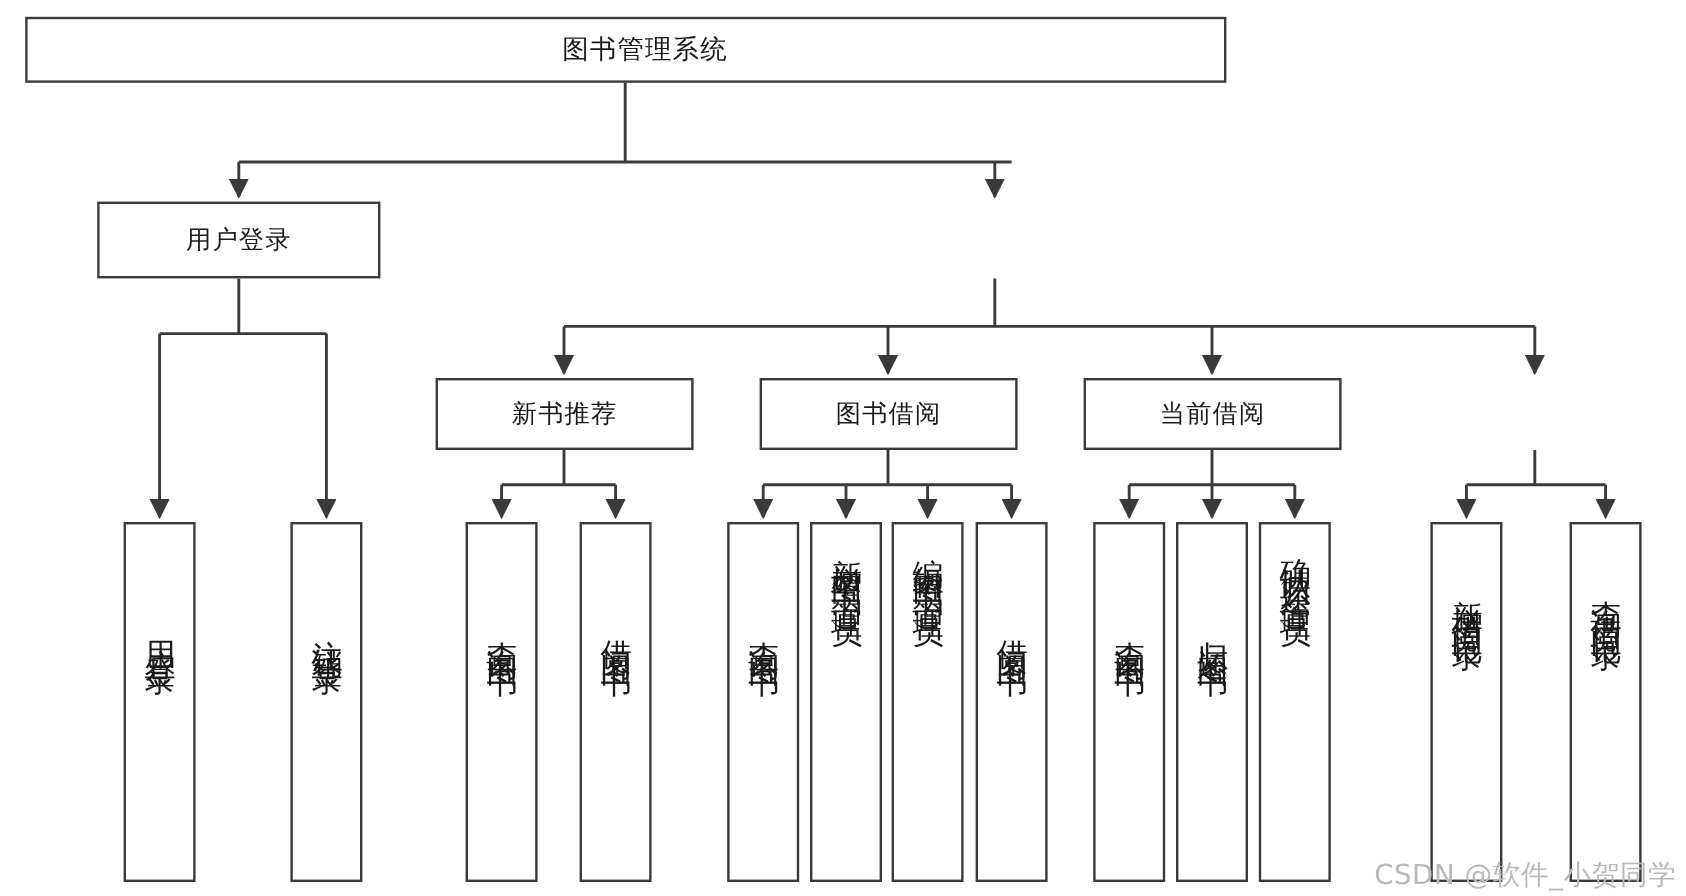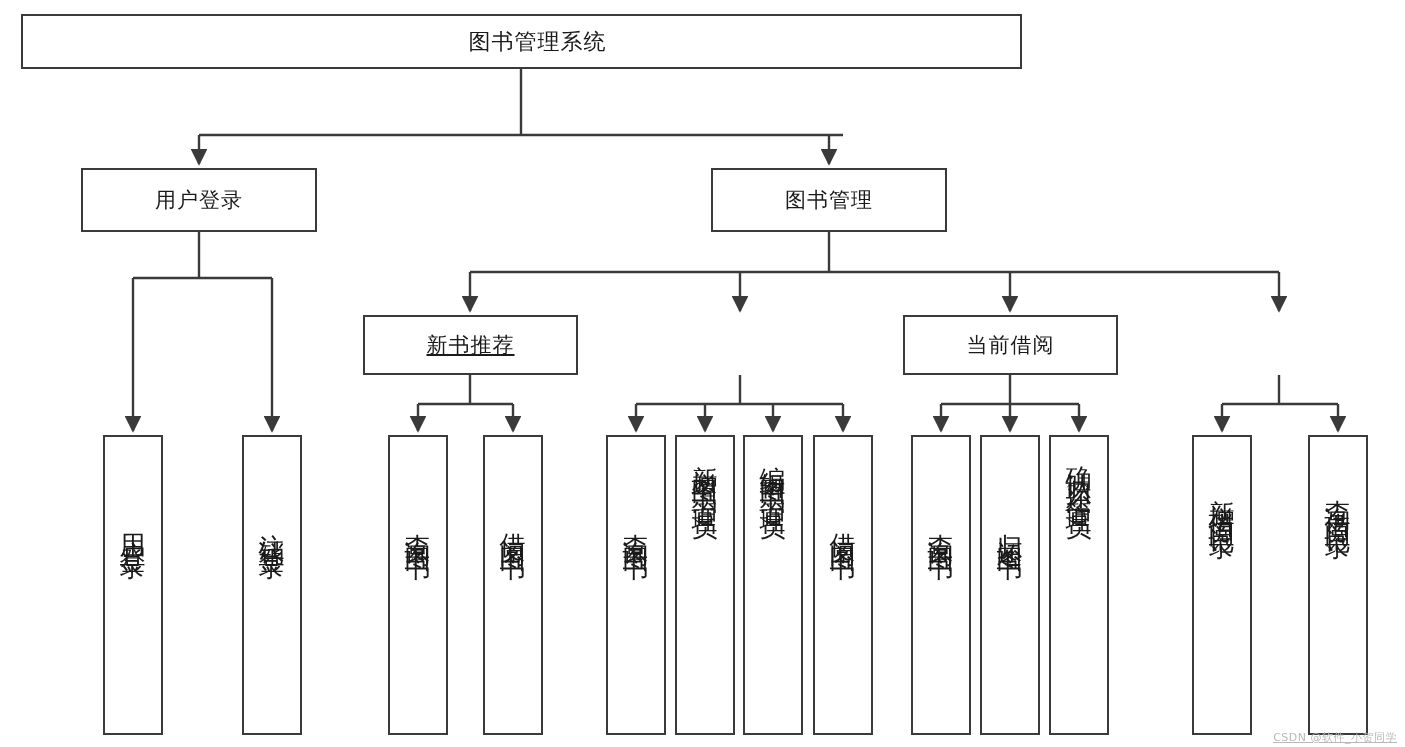--- a/index.html
+++ b/index.html
@@ -43,26 +43,25 @@
     -webkit-writing-mode:vertical-rl;
     font-size:26px;
     line-height:1.0;
     letter-spacing:7px;
     white-space:pre;
   }
   .watermark{
     position:absolute;
     right:8px;
     bottom:2px;
-    font-size:11px;
+    font-size:23px;
     color:#b9b9b9;
     letter-spacing:0.5px;
     white-space:nowrap;
     pointer-events:none;
-    text-decoration:underline;
   }
 </style>
 </head>
 <body>
 
 <div id="diagram-root">
 
   <svg id="wires" viewBox="0 0 1405 747" xmlns="http://www.w3.org/2000/svg">
     <defs>
       <marker id="arrow" viewBox="0 0 10 10" refX="9" refY="5" markerWidth="7" markerHeight="7" orient="auto-start-reverse">
@@ -115,26 +114,26 @@
     </g>
   </svg>
 
   <div class="node h root" style="left:21px;top:14px;width:1001px;height:55px;">
     <span class="lbl">图书管理系统</span>
   </div>
 
   <div class="node h" style="left:81px;top:168px;width:236px;height:64px;">
     <span class="lbl">用户登录</span>
   </div>
-  <div class="node h" style="left:711px;top:168px;width:236px;height:64px;">
-    <span class="lbl">图书管理</span>
+
+  <div class="node h" style="left:363px;top:315px;width:215px;height:60px;">
+    <span class="lbl">新书推荐</span>
   </div>
-
-  <div class="node h" style="left:363px;top:315px;width:215px;height:60px;text-decoration:underline;">
-    <span class="lbl">新书推荐</span>
+  <div class="node h" style="left:633px;top:315px;width:215px;height:60px;">
+    <span class="lbl">图书借阅</span>
   </div>
   <div class="node h" style="left:903px;top:315px;width:215px;height:60px;justify-content:center;">
     <span class="lbl">当前借阅</span>
   </div>
 
   <div class="node v" style="left:103px;top:435px;width:60px;height:300px;padding-top:76px;">
     <span class="lbl">用户登录</span>
   </div>
   <div class="node v" style="left:242px;top:435px;width:60px;height:300px;padding-top:76px;">
     <span class="lbl">注销登录</span>

